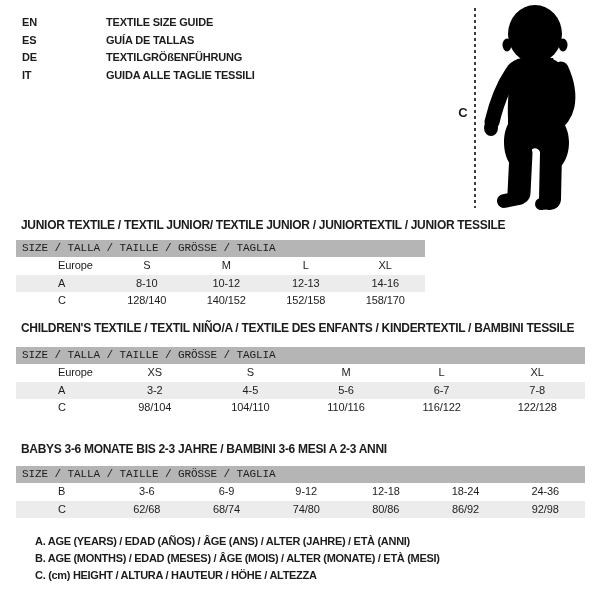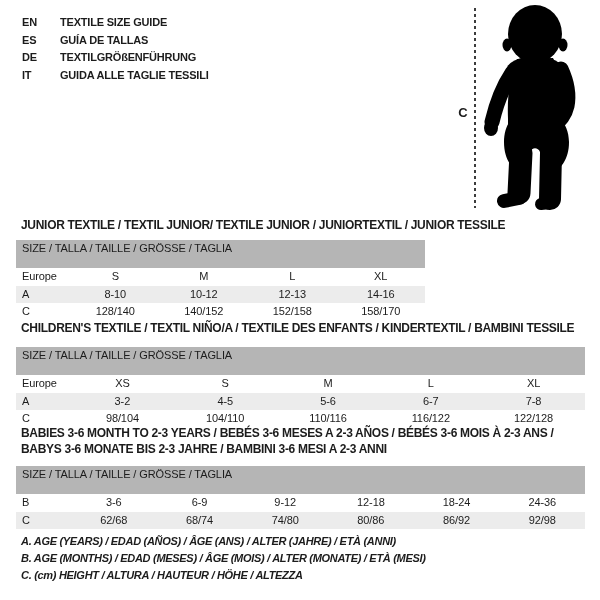--- a/index.html
+++ b/index.html
@@ -8,21 +8,21 @@
     width: 600px;
     height: 600px;
     background: #ffffff;
     font-family: "Liberation Sans", sans-serif;
     color: #1c1c1c;
     overflow: hidden;
   }
 
   
   .lang-block { position: absolute; left: 22px; top: 14px; }
-  .lang-row { display: flex; line-height: 17.5px; }
+  .lang-row { display: flex; line-height: 17.5px; gap: 46px; }
   .lang-code {
     width: 38px; font-weight: bold; font-size: 11px; letter-spacing: -0.2px;
   }
   .lang-title {
     font-weight: bold; font-size: 11px; letter-spacing: -0.2px; white-space: nowrap; text-align: right;
   }
 
   
   .dash-line {
     position: absolute; left: 474px; top: 8px; width: 2px; height: 200px;
@@ -37,30 +37,30 @@
   
   .tbl-title {
     position: absolute; left: 21px;
     font-weight: bold; font-size: 12px; letter-spacing: -0.3px;
     line-height: 16.5px; white-space: nowrap;
   }
   .size-table { position: absolute; left: 16px; font-size: 11px; letter-spacing: -0.1px; }
   .t-narrow { width: 409px; }
   .t-wide   { width: 569px; }
   .thead {
-    height: 28px; line-height: 17px; background: #b5b5b5;
-    padding-left: 6px; color: #1c1c1c; font-size: 11px; letter-spacing: -0.1px;
+    height: 17px; line-height: 17px; background: #b5b5b5;
+    padding-left: 6px; color: #1c1c1c; font-size: 11px; letter-spacing: -0.1px; font-family: Liberation Mono, monospace;
   }
   .trow { display: flex; height: 17.5px; line-height: 17.5px; }
   .trow.shade { background: #ececec; }
-  .tlabel { width: 55px; padding-left: 6px; box-sizing: border-box; }
+  .tlabel { width: 55px; padding-left: 6px; box-sizing: border-box; margin-left: 36px; }
   .tcell { flex: 1 1 0; text-align: center; }
 
   
-  .legend-block { position: absolute; left: 21px; top: 533px; font-style: italic; }
+  .legend-block { position: absolute; left: 35px; top: 533px; }
   .legend-line {
     font-weight: bold; font-size: 11px; letter-spacing: -0.3px;
     line-height: 17.1px; white-space: nowrap;
   }
 </style>
 </head>
 <body>
 
 <div class="canvas">
 
@@ -158,21 +158,20 @@
     <div class="trow">
       <span class="tlabel">C</span>
       <span class="tcell">98/104</span>
       <span class="tcell">104/110</span>
       <span class="tcell">110/116</span>
       <span class="tcell">116/122</span>
       <span class="tcell">122/128</span>
     </div>
   </div>
 
-  <div class="tbl-title" style="top:425px">BABIES 3-6 MONTH TO 2-3 YEARS / BEBÉS 3-6 MESES A 2-3 AÑOS / BÉBÉS 3-6 MOIS À 2-3 ANS /</div>
   <div class="tbl-title" style="top:441px">BABYS 3-6 MONATE BIS 2-3 JAHRE / BAMBINI 3-6 MESI A 2-3 ANNI</div>
   <div class="size-table t-wide" style="top:466px">
     <div class="thead">SIZE / TALLA / TAILLE / GRÖSSE / TAGLIA</div>
     <div class="trow">
       <span class="tlabel">B</span>
       <span class="tcell">3-6</span>
       <span class="tcell">6-9</span>
       <span class="tcell">9-12</span>
       <span class="tcell">12-18</span>
       <span class="tcell">18-24</span>

